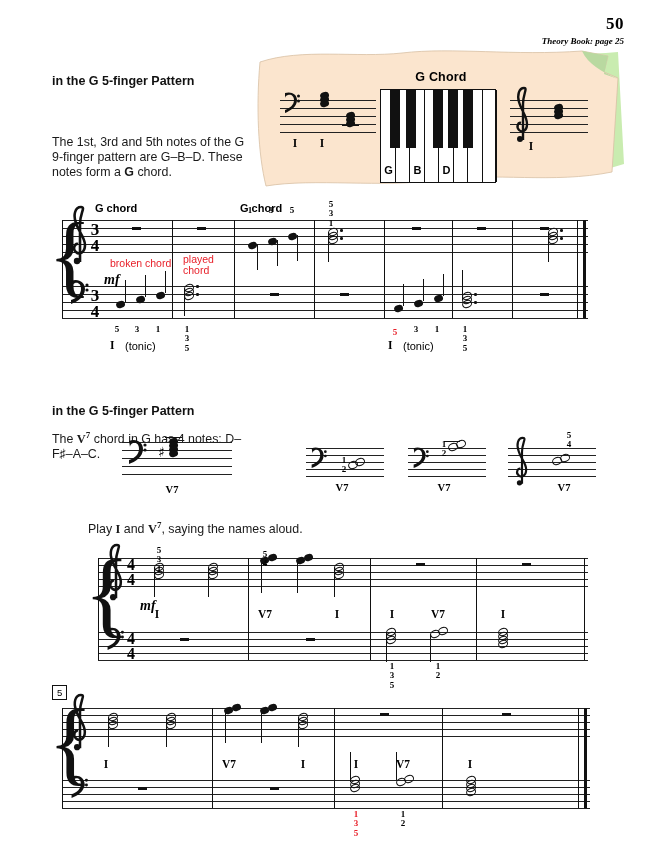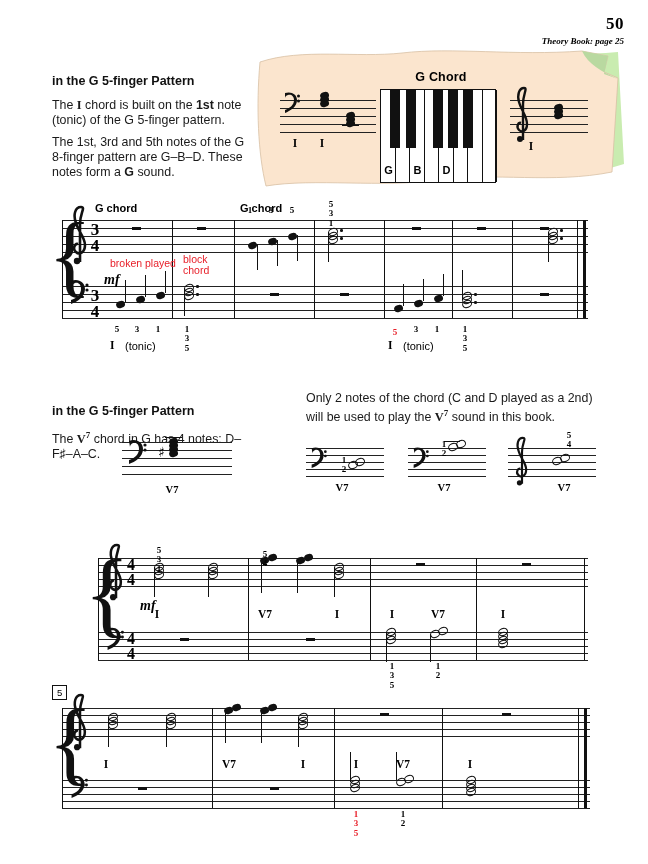--- a/index.html
+++ b/index.html
@@ -94,26 +94,23 @@
 </head>
 <body>
 
 <div class="page">
 
   <div class="abs page-num">50</div>
   <div class="abs theory-ref">Theory Book: page 25</div>
 
   <div class="abs sect-sub" style="left:52px;top:74px;">in the G 5-finger Pattern</div>
 
-  <div class="abs body-txt" style="left:52px;top:98px;width:190px;">
-    <span>The </span><span class="rom">I</span><span> chord is built on the </span><b>1st</b><span> note (tonic) of the G 5-finger pattern.</span>
-  </div>
 
   <div class="abs body-txt" style="left:52px;top:135px;width:195px;">
-    <span>The 1st, 3rd and 5th notes of the G 8-finger pattern are G–B–D. These notes form a </span><b>G</b><span> sound.</span>
+    <span>The 1st, 3rd and 5th notes of the G 9-finger pattern are G–B–D. These notes form a </span><b>G</b><span> chord.</span>
   </div>
 
   <div class="panel abs">
     <svg width="378" height="148" viewBox="0 0 378 148">
       <path d="M12,22 C60,6 120,16 180,10 C240,4 300,14 366,8 L372,120 C320,138 260,126 200,134 C140,142 70,132 18,140 Z" fill="#c9ecb0"></path>
       <path d="M8,18 C50,4 104,14 150,9 C200,3 262,12 330,7 L356,12 L352,28 L366,34
                L360,128 C300,140 244,128 186,136 C130,144 62,134 14,142
                C6,110 4,62 8,18 Z" fill="#fbe5ce" stroke="#d8c0a4" stroke-width="0.8"></path>
       <path d="M330,7 L356,12 L352,30 L366,35 C350,28 336,20 330,7 Z" fill="#b9d9a0"></path>
     </svg>
@@ -298,23 +295,23 @@
     <div class="rest" style="left:478px;top:73px;"></div>
 
     <div class="notehead open" style="left:486px;top:8px;"></div>
     <div class="notehead open" style="left:486px;top:12px;"></div>
     <div class="notehead open" style="left:486px;top:16px;"></div>
     <div class="stem" style="left:486px;top:12px;height:30px;"></div>
     <div class="dot" style="left:498px;top:9px;"></div>
       <div class="dot" style="left:498px;top:17px;"></div>
   </div>
 
-  <div class="annot abs" style="left:110px;top:258px;">broken played</div>
+  <div class="annot abs" style="left:110px;top:258px;">broken chord</div>
   <div class="annot abs" style="left:183px;top:254px;width:40px;">
-    <span>block</span><br>
+    <span>played</span><br>
     <span>chord</span>
   </div>
 
   <div class="fing abs" style="left:110px;top:325px;width:14px;">5</div>
   <div class="fing abs" style="left:130px;top:325px;width:14px;">3</div>
   <div class="fing abs" style="left:151px;top:325px;width:14px;">1</div>
   <div class="fing abs" style="left:180px;top:325px;width:14px;">
     <div>1</div>
     <div>3</div>
     <div>5</div>
@@ -340,23 +337,20 @@
     <div>5</div>
   </div>
   <div class="chlab abs" style="left:388px;top:339px;">I</div>
   <div class="abs" style="left:403px;top:340px;font-size:11px;">(tonic)</div>
 
   <div class="abs sect-sub" style="left:52px;top:404px;">in the G 5-finger Pattern</div>
   <div class="abs body-txt" style="left:52px;top:428px;width:200px;">
     <span>The </span><span class="rom">V</span><sup style="font-size:9px;font-family:'Liberation Serif',serif;font-weight:700;">7</sup><span> chord in G has 4 notes: D–F♯–A–C.</span>
   </div>
 
-  <div class="abs body-txt" style="left:306px;top:391px;width:306px;">
-    <span>Only 2 notes of the chord (C and D played as a 2nd) will be used to play the </span><span class="rom">V</span><sup style="font-size:9px;font-family:'Liberation Serif',serif;font-weight:700;">7</sup><span> sound in this book.</span>
-  </div>
 
   <div class="abs" style="left:122px;top:442px;width:110px;height:40px;">
     <div class="staff thin" style="left:0;top:0;width:110px;height:32px;">
       <div class="ln" style="top:0;width:110px;"></div>
         <div class="ln" style="top:8px;width:110px;"></div>
       <div class="ln" style="top:16px;width:110px;"></div>
         <div class="ln" style="top:24px;width:110px;"></div>
       <div class="ln" style="top:32px;width:110px;"></div>
     </div>
     <div class="clef" style="left:4px;top:-6px;">
@@ -448,20 +442,23 @@
     </div>
     <div class="notehead open" style="left:44px;top:9px;"></div>
     <div class="notehead open" style="left:52px;top:5.5px;"></div>
     <div class="fing abs" style="left:56px;top:-17px;width:10px;">
       <div>5</div>
       <div>4</div>
     </div>
   </div>
   <div class="v7lab abs" style="left:552px;top:482px;width:24px;">V7</div>
 
+  <div class="abs body-txt" style="left:88px;top:518px;">
+    <span>Play </span><span class="rom">I</span><span> and </span><span class="rom">V</span><sup style="font-size:9px;font-family:'Liberation Serif',serif;font-weight:700;">7</sup><span>, saying the names aloud.</span>
+  </div>
 
   <div class="abs" style="left:98px;top:558px;width:490px;height:102px;">
     <div class="staff thin" style="left:0;top:0;width:490px;height:28px;">
       <div class="ln" style="top:0;width:490px;"></div>
         <div class="ln" style="top:7px;width:490px;"></div>
       <div class="ln" style="top:14px;width:490px;"></div>
         <div class="ln" style="top:21px;width:490px;"></div>
       <div class="ln" style="top:28px;width:490px;"></div>
     </div>
     <div class="staff thin" style="left:0;top:74px;width:490px;height:28px;">

